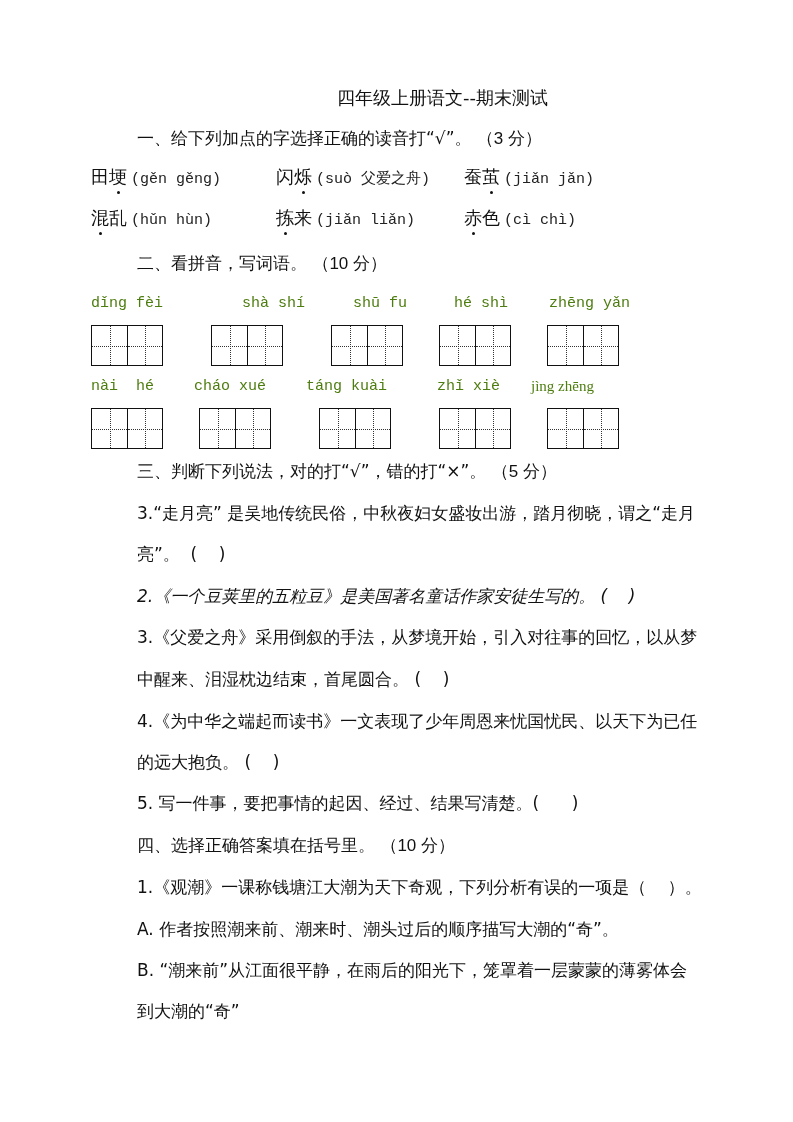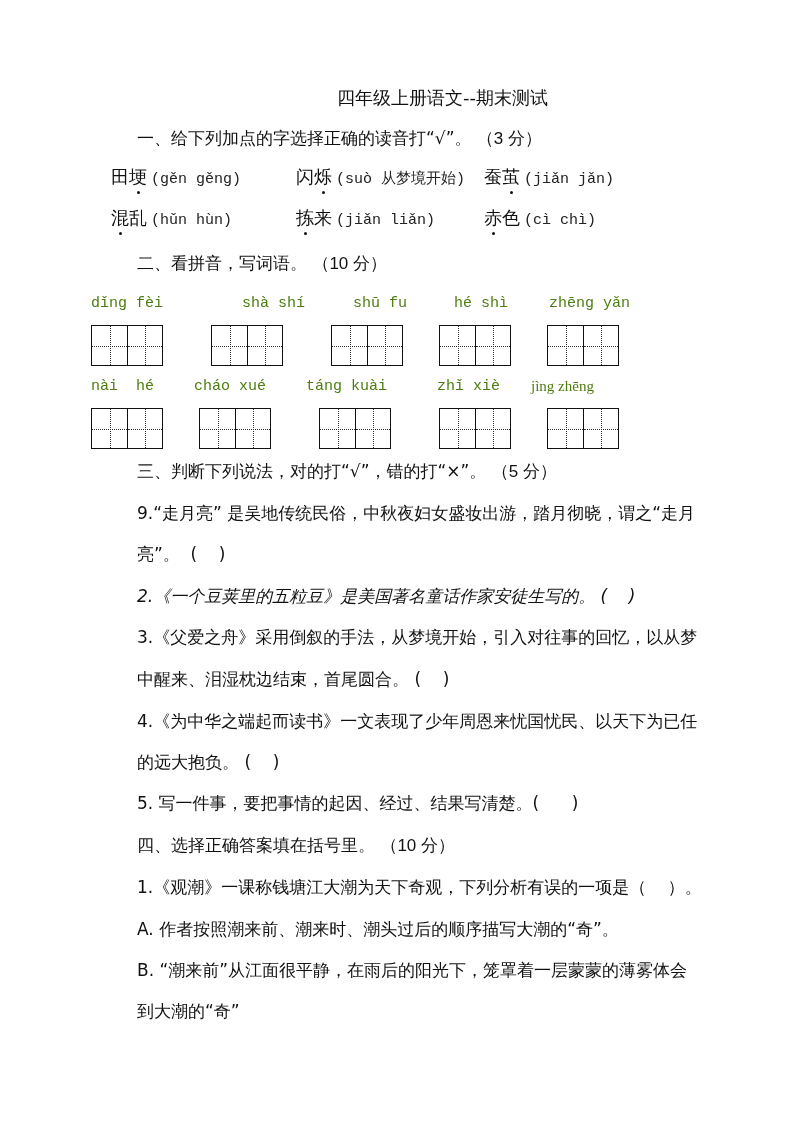--- a/index.html
+++ b/index.html
@@ -20,21 +20,21 @@
     left: 0; width: 793px; top: 86px;
     text-align: center;
     font-size: 18px;
     letter-spacing: 0px;
   }
   .heading { left: 91px; font-size: 17px; }
   .line { left: 91px; font-size: 17px; }
   .serif { font-family: Liberation Sans, sans-serif; }
 
   .word-row { position: absolute; left: 91px; font-size: 18px; }
-  .word { position: absolute; top: 0; white-space: nowrap; margin-left: 20px; }
+  .word { position: absolute; top: 0; white-space: nowrap; }
   .dotted { position: relative; display: inline-block; }
   .dotted::after {
     content: "";
     position: absolute;
     left: 50%;
     bottom: -5px;
     width: 3px; height: 3px;
     margin-left: -1.5px;
     background: #111;
     border-radius: 50%;
@@ -89,21 +89,21 @@
 <div class="abs heading" style="top:127px;">
   <span>一、给下列加点的字选择正确的读音打“√”。</span>
   <span class="serif">（3 分）</span>
 </div>
 
 <div class="word-row" style="top:165px;">
   <div class="word" style="left:0px;">
     <span>田</span><span class="dotted">埂</span><span></span><span class="pinyin-pair">(gěn   gěng)</span>
   </div>
   <div class="word" style="left:185px;">
-    <span>闪</span><span class="dotted">烁</span><span></span><span class="pinyin-pair">(suò  从梦境开始)</span>
+    <span>闪</span><span class="dotted">烁</span><span></span><span class="pinyin-pair">(suò  父爱之舟)</span>
   </div>
   <div class="word" style="left:373px;text-align:right;">
     <span>蚕</span><span class="dotted">茧</span><span></span><span class="pinyin-pair">(jiǎn  jǎn)</span>
   </div>
 </div>
 
 <div class="word-row" style="top:206px;">
   <div class="word" style="left:0px;">
     <span></span><span class="dotted">混</span><span>乱</span><span class="pinyin-pair">(hǔn   hùn)</span>
   </div>
@@ -172,21 +172,21 @@
 <div class="tianzige" style="left:547px; top:408px;">
     <div class="cell"></div>
     <div class="cell"></div>
   </div>
 
 <div class="abs heading" style="top:460px;">
   <span>三、判断下列说法，对的打“√”，错的打“×”。</span>
   <span class="serif">（5 分）</span>
 </div>
 
-<div class="abs line" style="top:502px;">9.“走月亮” 是吴地传统民俗，中秋夜妇女盛妆出游，踏月彻晓，谓之“走月</div>
+<div class="abs line" style="top:502px;">3.“走月亮” 是吴地传统民俗，中秋夜妇女盛妆出游，踏月彻晓，谓之“走月</div>
 <div class="abs line" style="top:543px; white-space:pre;">亮”。  (    )</div>
 
 <div class="abs line" style="top:585px; white-space:pre;font-style:italic;">2.《一个豆荚里的五粒豆》是美国著名童话作家安徒生写的。 (    )</div>
 
 <div class="abs line" style="top:626px;">3.《父爱之舟》采用倒叙的手法，从梦境开始，引入对往事的回忆，以从梦</div>
 <div class="abs line" style="top:668px; white-space:pre;">中醒来、泪湿枕边结束，首尾圆合。 (    )</div>
 
 <div class="abs line" style="top:710px;">4.《为中华之端起而读书》一文表现了少年周恩来忧国忧民、以天下为已任</div>
 <div class="abs line" style="top:751px; white-space:pre;">的远大抱负。 (    )</div>
 

